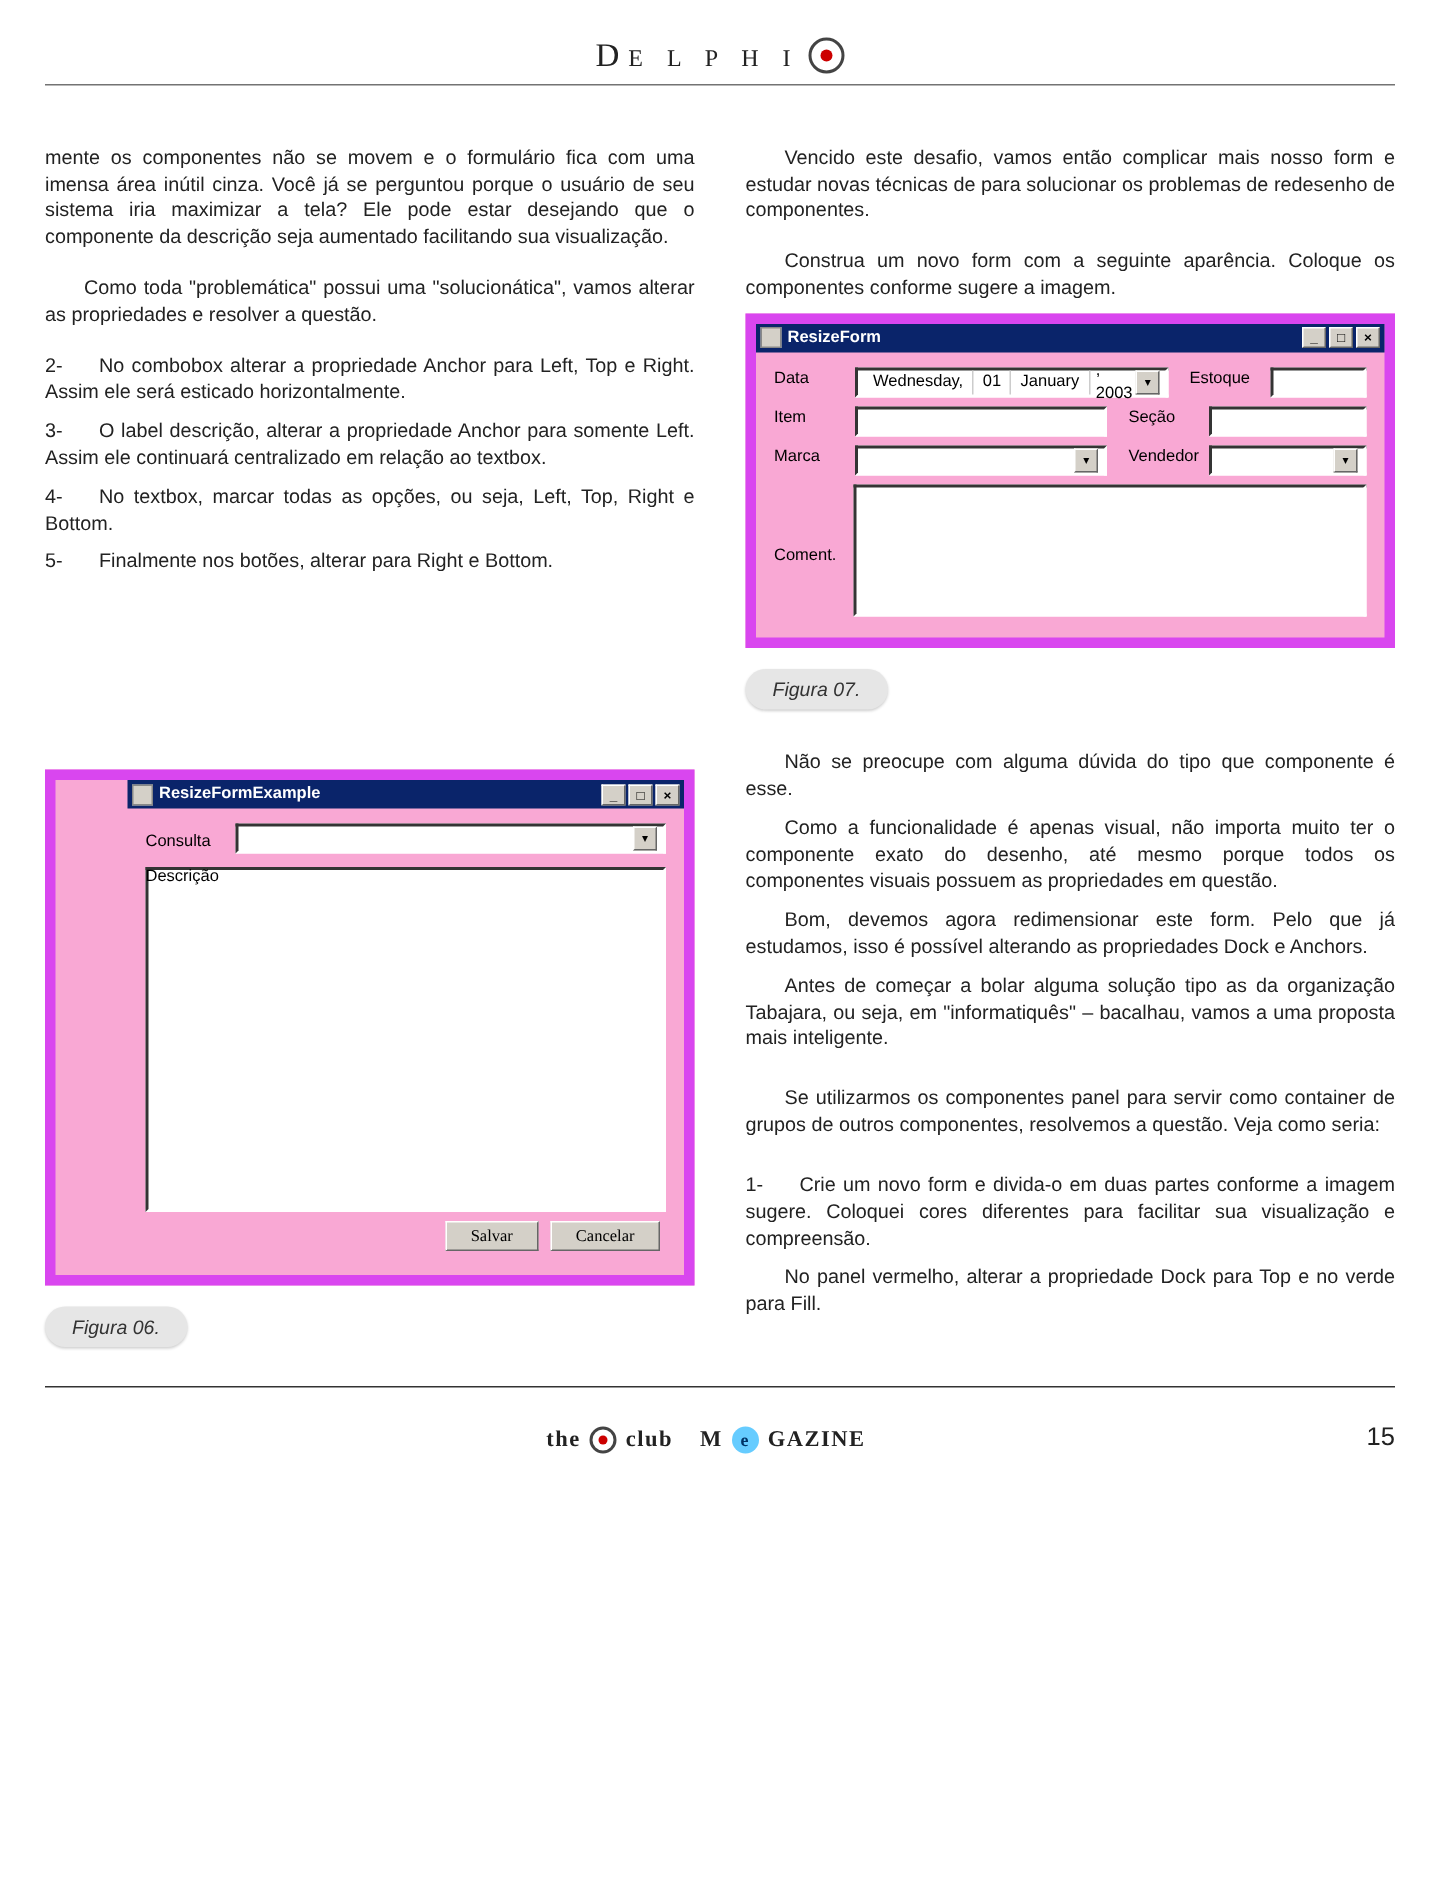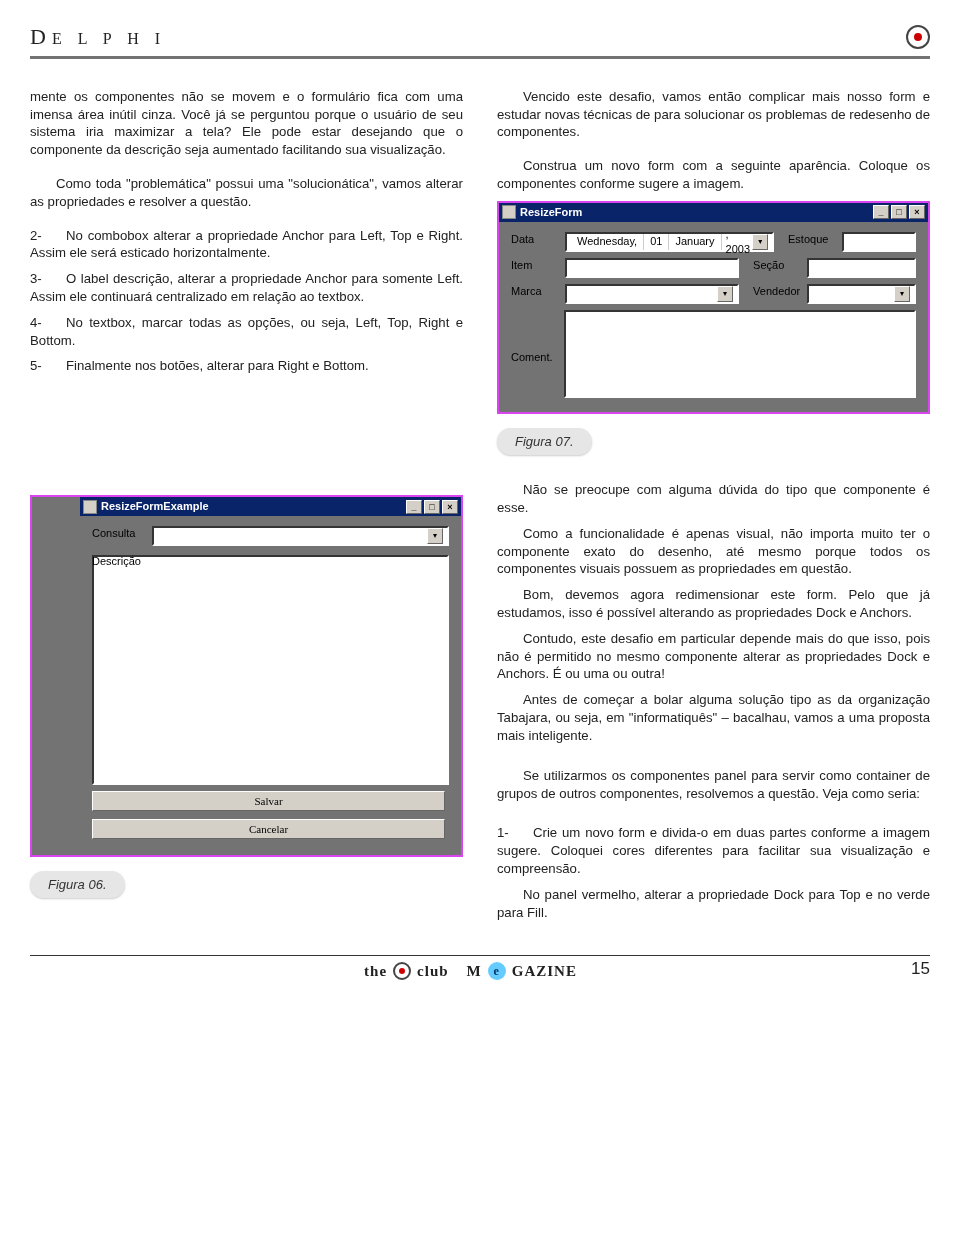--- a/index.html
+++ b/index.html
@@ -8,26 +8,26 @@
     font-size: 13.2px;
     color: #222;
     background: #fff;
     width: 960px;
     margin: 0 auto;
     padding: 22px 30px 14px 30px;
     line-height: 1.35;
   }
   .header {
     display: flex;
-    justify-content: space-between;
+    justify-content: center;
     align-items: center;
     gap: 6px;
-    border-bottom: 3px solid #737373;
+    border-bottom: 1px solid #737373;
     padding-bottom: 4px;
-    margin-bottom: 29px;
+    margin-bottom: 39px;
   }
   .header-title {
     font-family: Georgia, serif;
     letter-spacing: 6px;
     font-size: 16px;
   }
   .header-title .dcap { font-size: 22px; }
   .logo {
     width: 24px; height: 24px;
     border: 2px solid #444;
@@ -48,22 +48,22 @@
     margin-bottom: 26px;
   }
   .col { flex: 1; text-align: justify; }
   .col p { margin-bottom: 8px; text-indent: 26px; }
   .col p.noindent { text-indent: 0; }
   .listed { text-indent: 26px; margin-bottom: 8px; }
   .listed .num { display:inline-block; width:36px; }
 
   
   .winform {
-    background: #737373;
-    border: 2px solid #d946ef;
+    background: #f9a8d4;
+    border: 7px solid #d946ef;
     font-family: Tahoma, Arial, sans-serif;
     font-size: 11px;
     color: #000;
     margin-top: 8px;
   }
   .titlebar {
     background: linear-gradient(#0a246a,#0a246a);
     color: #fff;
     display: flex;
     align-items: center;
@@ -75,21 +75,21 @@
     width: 14px; height: 14px; background: #d4d0c8; border:1px solid #888;
   }
   .titlebar .spacer { flex:1; }
   .winbtns { display:flex; gap:2px; }
   .winbtn {
     width:16px; height:14px; background:#d4d0c8;
     border:1px solid #fff; border-right-color:#666; border-bottom-color:#666;
     font-size:9px; line-height:12px; text-align:center; color:#000;
   }
   .frm-body { padding: 10px 12px 14px 12px; }
-  .frm-row { display:flex; align-items:flex-start; margin-bottom:8px; gap:8px; }
+  .frm-row { display:flex; align-items:flex-end; margin-bottom:8px; gap:8px; }
   .frm-row label { width:52px; }
   .inset {
     background:#fff; border:2px inset #fff; border-top-color:#888; border-left-color:#888;
     height:20px; flex:1; padding:2px 4px; display:flex; align-items:center; justify-content:space-between;
   }
   .memo {
     background:#fff; border:2px inset #fff; border-top-color:#888; border-left-color:#888;
     width:100%;
   }
   .dropbtn {
@@ -113,21 +113,21 @@
     color:#333;
     margin-top:14px;
     box-shadow:0 1px 2px rgba(0,0,0,0.2);
   }
 
   .footer {
     display:flex;
     justify-content:flex-end;
     align-items:flex-end;
     border-top:1px solid #333;
-    padding-top:2px;
+    padding-top:22px;
     margin-top:12px;
     font-size:15px;
   }
   .footer-brand {
     flex:1; text-align:center; font-family:Georgia,serif; letter-spacing:1px;
     display:flex; align-items:center; justify-content:center; gap:6px;
     font-weight:bold;
   }
   .footer-logo {
     width:18px; height:18px; border:2px solid #444; border-radius:50%;
@@ -270,34 +270,33 @@
           <label style="width:52px;">Descrição</label>
           <div style="flex:1;"></div>
         </div>
         <div style="display:flex; gap:8px; align-items:flex-start; margin-top:-16px;">
           <div style="width:52px; height:220px; display:flex; align-items:center;">
           </div>
         </div>
         <div style="margin-top:-218px; margin-left:0;">
           <div class="memo" style="height:230px;"></div>
         </div>
-        <div class="btnrow" style="justify-content:flex-start; padding-right:4px;flex-direction:column;">
+        <div class="btnrow" style="justify-content:flex-end; padding-right:4px;">
           <button class="winbutton">Salvar</button>
           <button class="winbutton">Cancelar</button>
         </div>
       </div>
     </div>
     <div><span class="caption-pill">Figura 06.</span></div>
   </div>
 
   <div class="col">
     <p>Não se preocupe com alguma dúvida do tipo que componente é esse.</p>
     <p>Como a funcionalidade é apenas visual, não importa muito ter o componente exato do desenho, até mesmo porque todos os componentes visuais possuem as propriedades em questão.</p>
     <p>Bom, devemos agora redimensionar este form. Pelo que já estudamos, isso é possível alterando as propriedades Dock e Anchors.</p>
-    <p>Contudo, este desafio em particular depende mais do que isso, pois não é permitido no mesmo componente alterar as propriedades Dock e Anchors. É ou uma ou outra!</p>
     <p>Antes de começar a bolar alguma solução tipo as da organização Tabajara, ou seja, em "informatiquês" – bacalhau, vamos a uma proposta mais inteligente.</p>
     <div style="height:14px;"></div>
     <p>Se utilizarmos os componentes panel para servir como container de grupos de outros componentes, resolvemos a questão. Veja como seria:</p>
     <div style="height:14px;"></div>
     <p class="noindent listed"><span class="num">1-</span><span>Crie um novo form e divida-o em duas partes conforme a imagem sugere. Coloquei cores diferentes para facilitar sua visualização e compreensão.</span></p>
     <p>No panel vermelho, alterar a propriedade Dock para Top e no verde para Fill.</p>
   </div>
 </div>
 
 <div class="footer">

